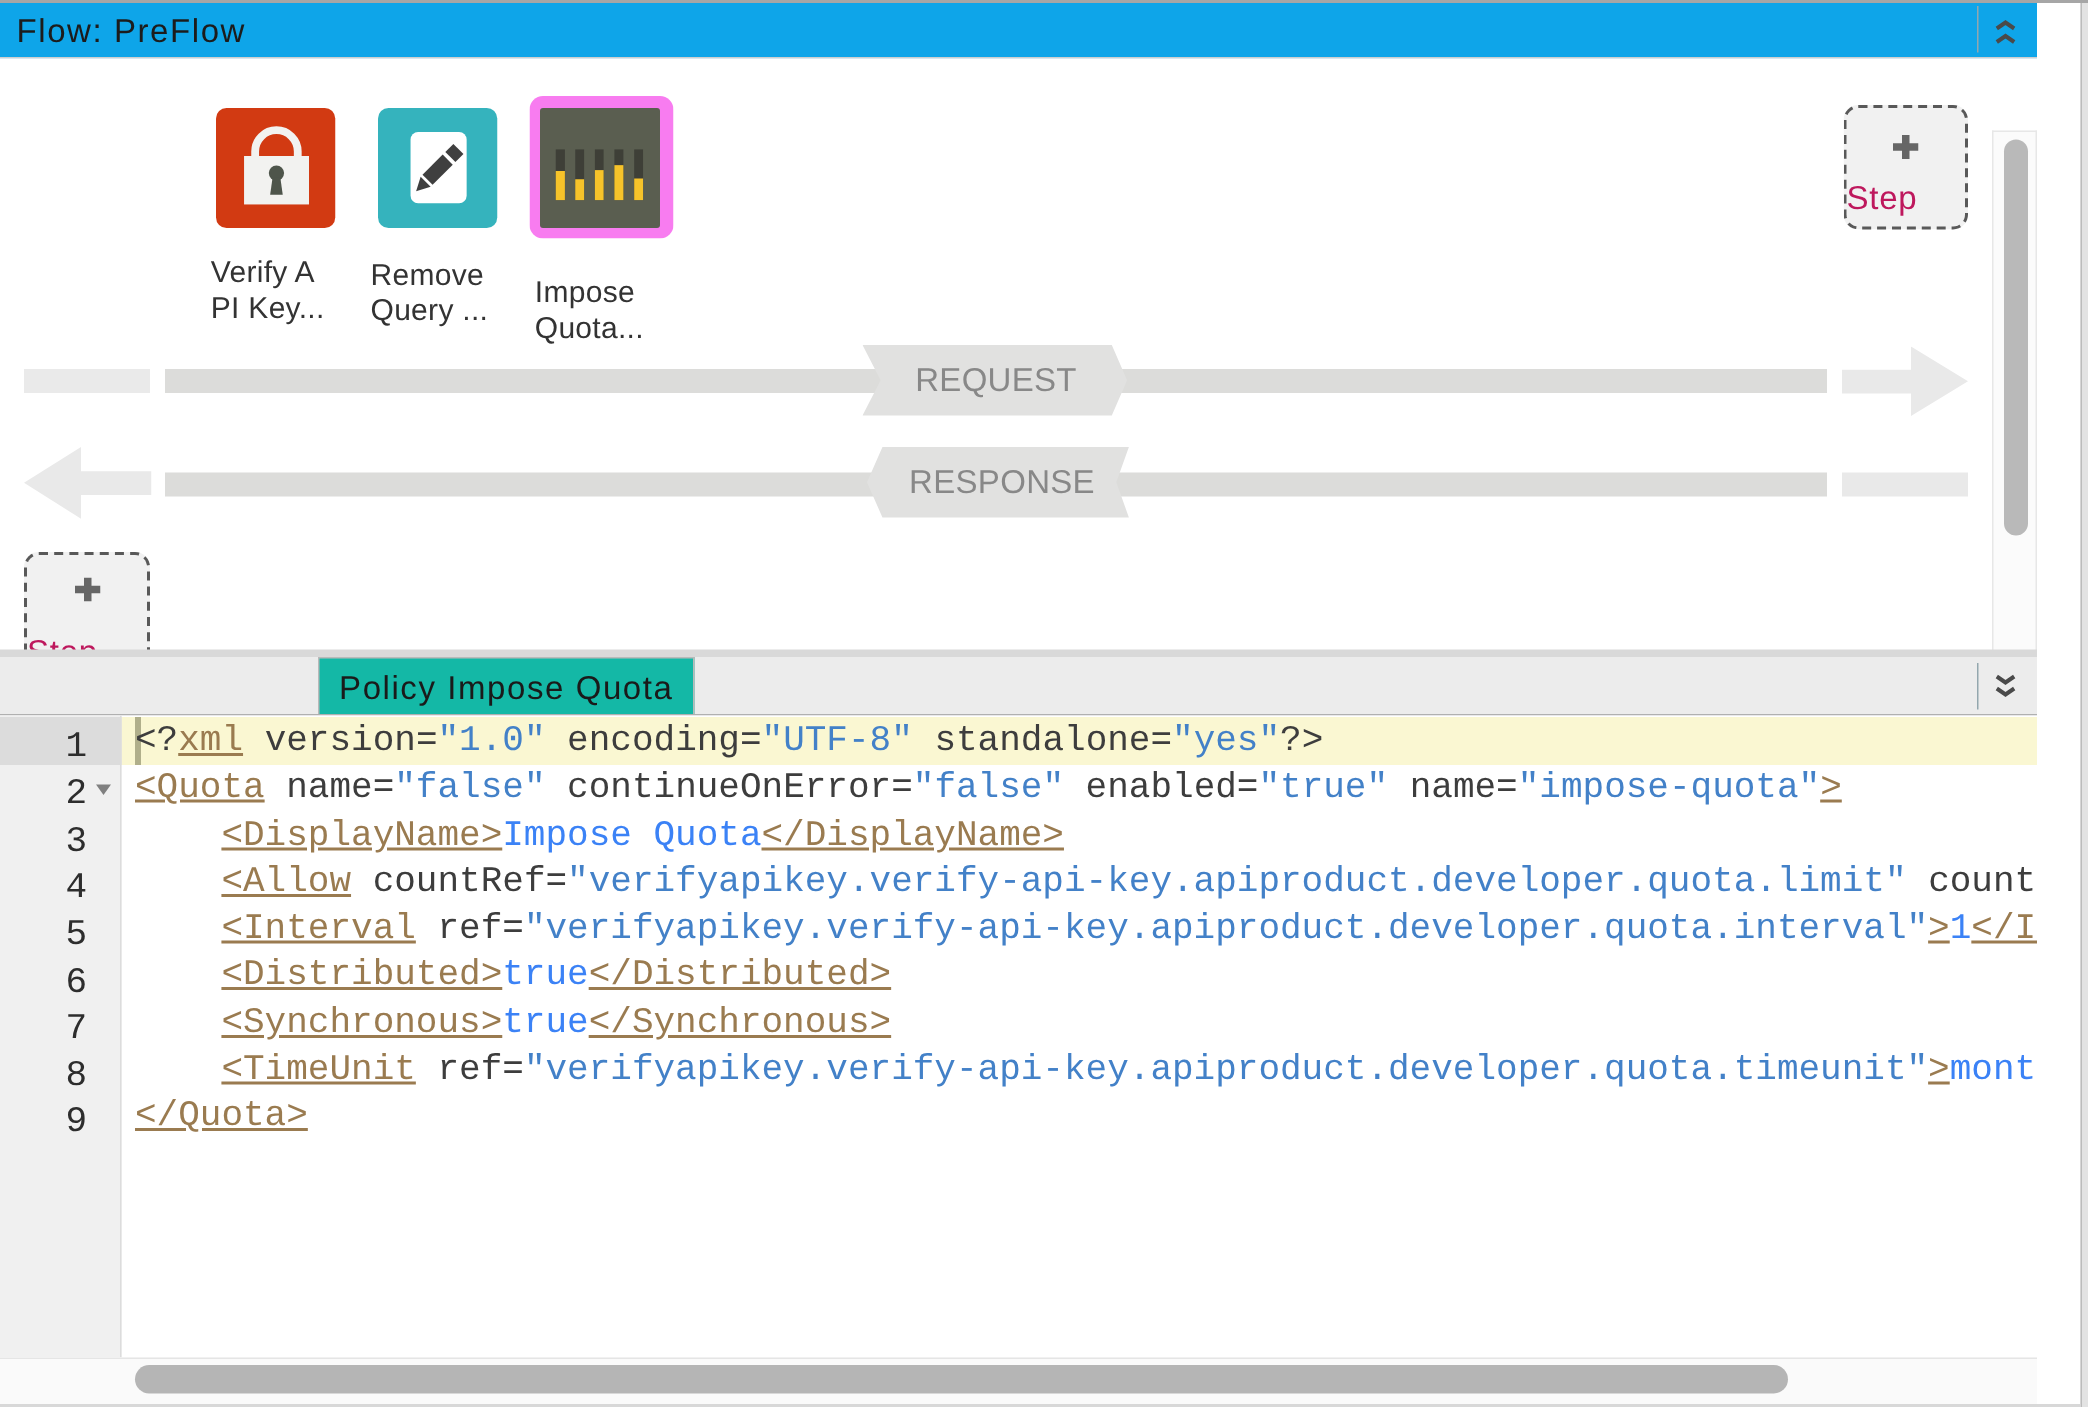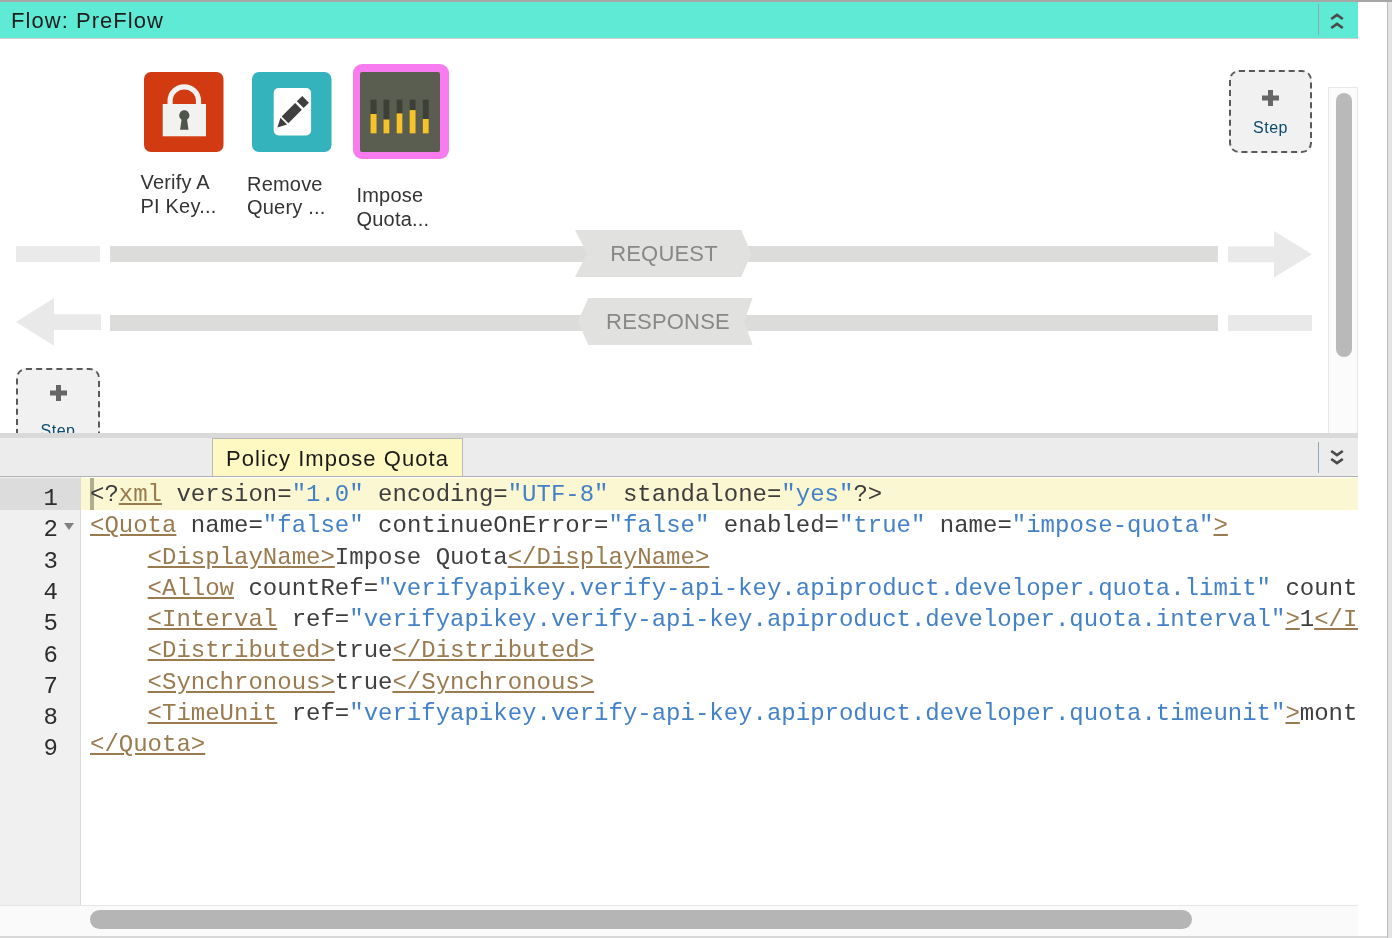--- a/index.html
+++ b/index.html
@@ -7,65 +7,65 @@
     font-family:"Liberation Sans", sans-serif; }
   .abs { position:absolute; }
   #stage { position:relative; width:1392px; height:938px; overflow:hidden; }
 
   
   #topline { left:0; top:0; width:1392px; height:2px; background:#a6a6a6; }
   #rightstrip { left:1387px; top:2px; width:5px; height:936px; background:#e3e3e3; border-left:1px solid #bcbcbc; }
   #bottomline { left:0; top:936px; width:1387px; height:2px; background:#d8d8d8; }
 
   
-  #topbar { left:0; top:2px; width:1358px; height:37px; background:#5eead4; border-bottom:1px solid #cfcfcf; }
+  #topbar { left:0; top:2px; width:1358px; height:37px; background:#0ea5e9; border-bottom:1px solid #cfcfcf; }
   #topbar .title { position:absolute; left:11px; top:6px; font-size:22px; letter-spacing:1.05px; color:#1c1c1c; }
   #topbar .sep { position:absolute; left:1318px; top:2px; width:1px; height:31px; background:#93a7ae; }
 
   
   #canvas { left:0; top:39px; width:1358px; height:395px; background:#fff; }
 
   .policy-icon { position:absolute; }
   .plabel { position:absolute; font-size:20px; letter-spacing:0.2px; color:#333; line-height:23.7px; white-space:pre; }
 
   
   .stepbtn { position:absolute; background:#f1f1f1; border:2px dashed #595959; border-radius:10px; color:#666; }
   .stepbtn svg { position:absolute; }
-  .stepbtn .lbl { position:absolute; left:0; width:100%; text-align:center; font-size:16px; letter-spacing:0.5px; color:#0c4a6e; }
+  .stepbtn .lbl { position:absolute; left:0; width:100%; font-size:22px; letter-spacing:0.5px; color:#be185d; }
 
   
   .bar { position:absolute; height:16px; }
 
   
   #vsb { left:1328px; top:48px; width:30px; height:386px; background:#fbfbfb; border:1px solid #e7e7e7; border-bottom:none; }
   #vsb .thumb { position:absolute; left:7px; top:5px; width:16px; height:264px; background:#b9b9b9; border-radius:8px; }
 
   
   #splitter { left:0; top:433px; width:1358px; height:5px; background:#d9d9d9; }
   #tabbar { left:0; top:438px; width:1358px; height:39px; background:#ececec; border-bottom:1px solid #b0b0b0; }
   .tab { position:absolute; top:0; height:38px; font-size:22px; letter-spacing:1.05px; color:#1a1a1a; text-align:center; line-height:39px; }
   #tab1 { left:21px; width:191px; background:#dadada; border:1px solid #b3b3b3; border-bottom:none; }
-  #tab2 { left:212px; width:251px; background:#fef9c3; border:1px solid #b9b9b9; border-bottom:none; }
+  #tab2 { left:212px; width:251px; background:#14b8a6; border:1px solid #b9b9b9; border-bottom:none; }
   #tabbar .sep { position:absolute; left:1318px; top:4px; width:1px; height:31px; background:#93a7ae; }
 
   
   #code { left:0; top:477px; width:1358px; height:428px; background:#fff; overflow:hidden;
      font-family:"Liberation Mono", monospace; font-size:24px; line-height:31.3px; }
   #gutter { position:absolute; left:0; top:0; width:81px; height:428px; background:#f0f0f0; border-right:1px solid #dcdcdc; }
   #gutter .ln { position:absolute; width:58px; text-align:right; color:#2d2d2d; }
   #lines { position:absolute; left:90px; top:2px; white-space:pre; }
   #activeline { position:absolute; left:0; top:1px; width:1358px; height:32px; background:#faf7d2; }
   #activegutter { position:absolute; left:0; top:1px; width:81px; height:32px; background:#dcdcdc; }
   #cursor { position:absolute; left:90px; top:1px; width:4px; height:31.5px; background:#b0af8b; }
   .fold { position:absolute; left:64px; width:0; height:0; border-left:5.5px solid transparent; border-right:5.5px solid transparent; border-top:7px solid #808080; }
 
   .tg { color:#9a7b50;text-decoration:underline; }
   .at { color:#3d3d3d; }
   .st { color:#4381c8; }
-  .tx { color:#404040;margin-top:44px; }
+  .tx { color:#3b82f6;margin-top:44px; }
 
   
   #hsb { left:0; top:905px; width:1358px; height:31px; background:#fafafa; border-top:1px solid #e5e5e5; }
   #hsb .thumb { position:absolute; left:90px; top:4px; width:1102px; height:19px; background:#b5b5b5; border-radius:9.5px; }
 </style>
 </head>
 <body>
 <div id="stage">
 
   <div class="abs" id="topbar">

